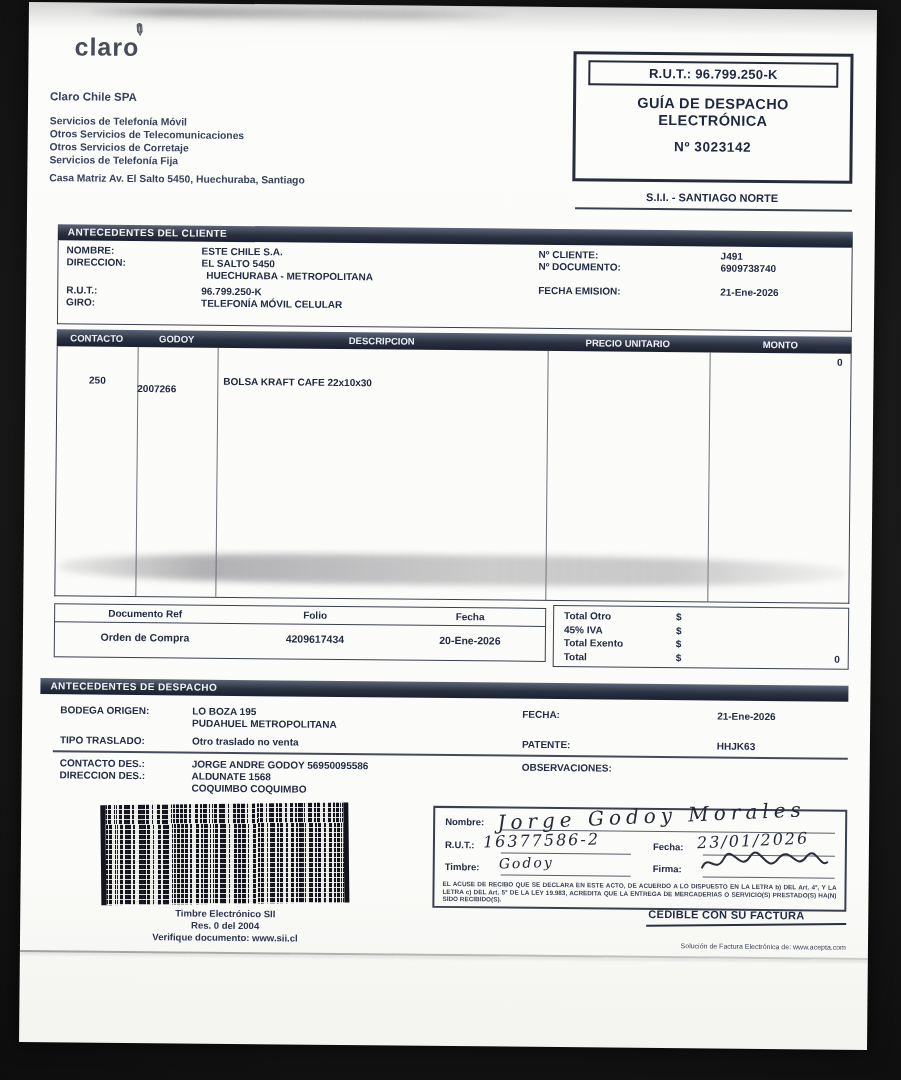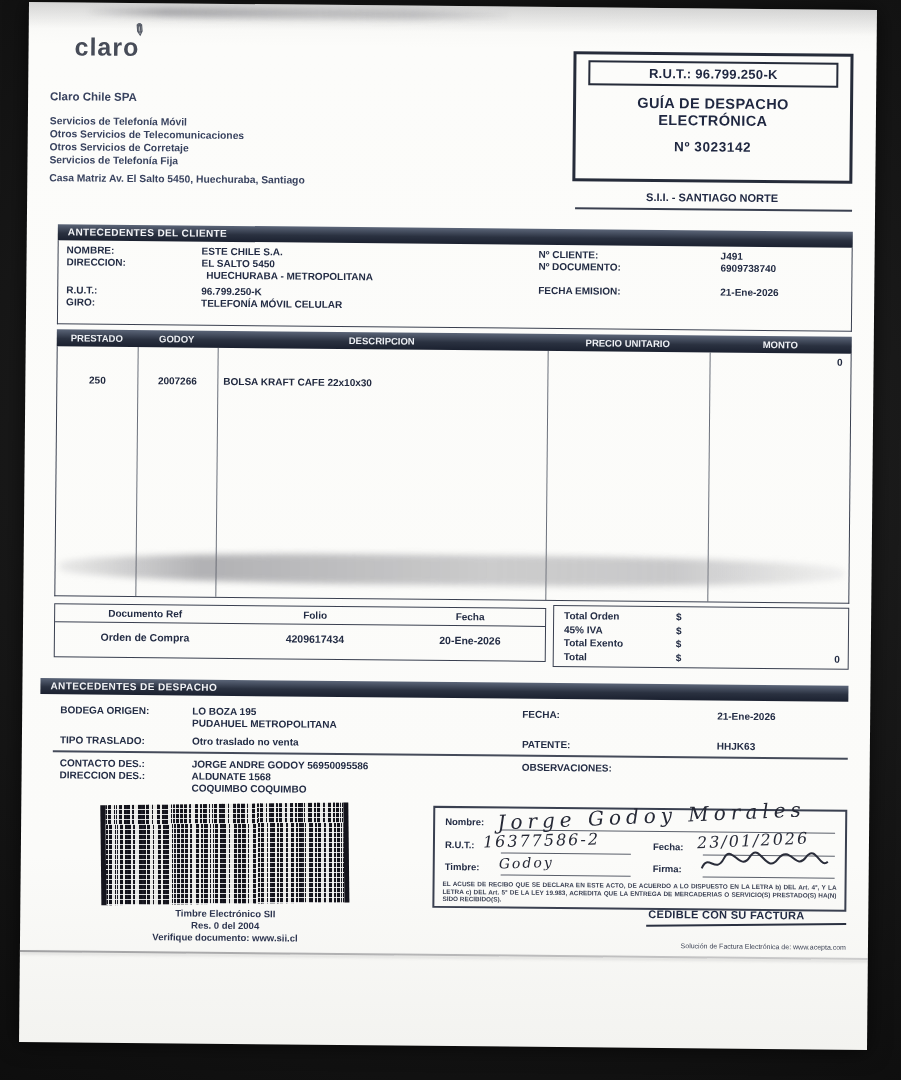--- a/index.html
+++ b/index.html
@@ -117,54 +117,54 @@
       <div class="frow" style="left:8px;top:16px;"><span class="lbl w125 colon">DIRECCION</span><span class="val">EL SALTO 5450</span></div>
       <div class="frow" style="left:148px;top:28px;"><span>HUECHURABA - METROPOLITANA</span></div>
       <div class="frow" style="left:8px;top:44px;"><span class="lbl w125 colon">R.U.T.</span><span class="val">96.799.250-K</span></div>
       <div class="frow" style="left:8px;top:56px;"><span class="lbl w125 colon">GIRO</span><span class="val">TELEFONÍA MÓVIL CELULAR</span></div>
       <div class="frow" style="left:480px;top:4px;"><span class="lbl w172 colon">Nº CLIENTE</span><span class="val">J491</span></div>
       <div class="frow" style="left:480px;top:16px;"><span class="lbl w172 colon">Nº DOCUMENTO</span><span class="val">6909738740</span></div>
       <div class="frow" style="left:480px;top:40px;"><span class="lbl w172 colon">FECHA EMISION</span><span class="val">21-Ene-2026</span></div>
     </div>
 
     <div class="thead">
-      <div class="c1">PRESTADO</div>
+      <div class="c1">CONTACTO</div>
       <div class="c2">GODOY</div>
       <div class="c3">DESCRIPCION</div>
       <div class="c4">PRECIO UNITARIO</div>
       <div class="c5">MONTO</div>
     </div>
     <div class="tbody">
       <div class="vline" style="left:80px;"></div>
       <div class="vline" style="left:160px;"></div>
       <div class="vline" style="left:490px;"></div>
       <div class="vline" style="left:652px;"></div>
       <div class="zero-top">0</div>
       <div class="cell" style="left:0;width:80px;top:28px;text-align:center;">250</div>
-      <div class="cell" style="left:80px;width:80px;top:28px;text-align:center;">2007266</div>
+      <div class="cell" style="left:80px;width:80px;top:36px;text-align:left;">2007266</div>
       <div class="cell" style="left:166px;top:28px;">BOLSA KRAFT CAFE 22x10x30</div>
       <div class="smudge" style="left:4px;right:4px;top:205px;height:30px;"></div>
     </div>
 
     <div class="refbox">
       <div class="refhead">
         <div class="r1">Documento Ref</div>
         <div class="r2">Folio</div>
         <div class="r3">Fecha</div>
       </div>
       <div class="refrow">
         <div class="r1">Orden de Compra</div>
         <div class="r2">4209617434</div>
         <div class="r3">20-Ene-2026</div>
       </div>
     </div>
 
     <div class="totbox">
       <div class="trow">
-          <span class="tlbl">Total Orden</span>
+          <span class="tlbl">Total Otro</span>
           <span>$</span>
         </div>
       <div class="trow">
           <span class="tlbl">45% IVA</span>
           <span>$</span>
         </div>
       <div class="trow">
           <span class="tlbl">Total Exento</span>
           <span>$</span>
         </div>

